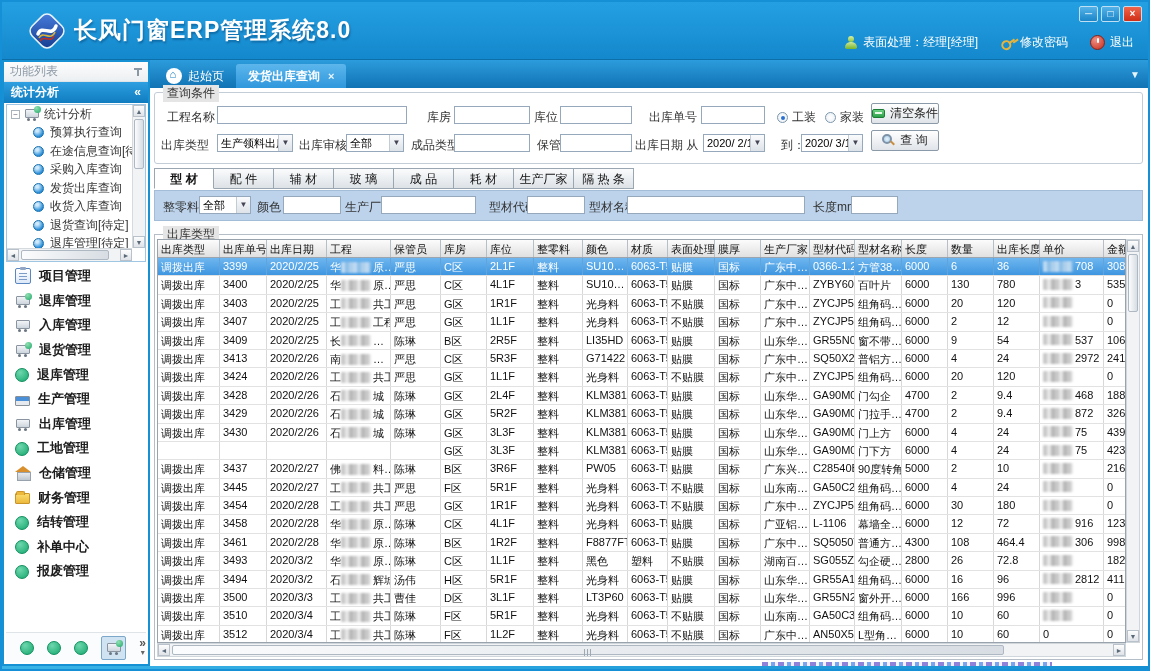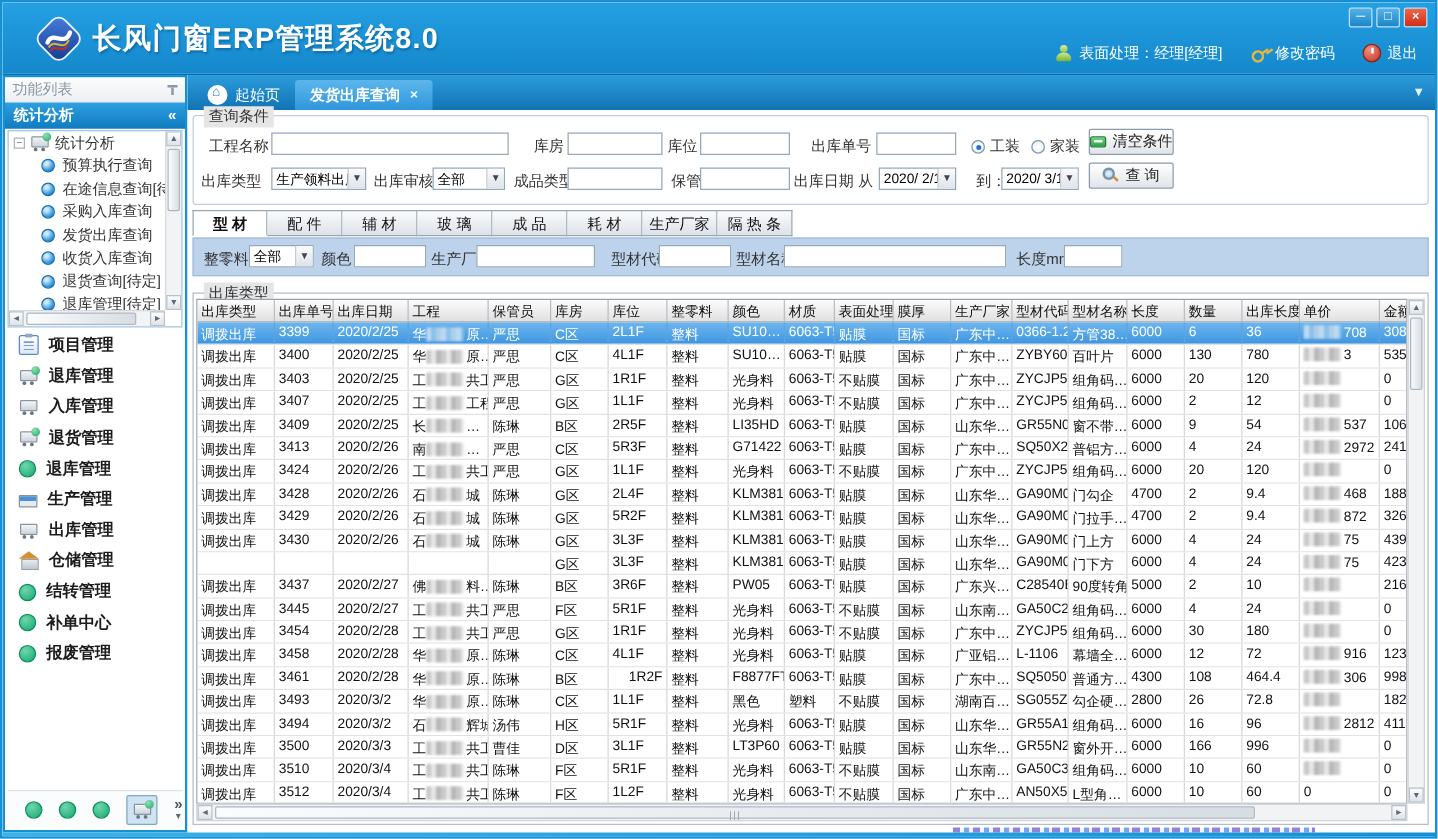--- a/index.html
+++ b/index.html
@@ -307,22 +307,30 @@
         </div>
         <div class="side-item">
           <div class="mi mi-calc"></div>
           <div>生产管理</div>
         </div>
         <div class="side-item">
           <div class="mi mi-cart-gray"></div>
           <div>出库管理</div>
         </div>
         <div class="side-item">
+          <div class="mi mi-dot"></div>
+          <div>工地管理</div>
+        </div>
+        <div class="side-item">
           <div class="mi mi-home2"></div>
           <div>仓储管理</div>
+        </div>
+        <div class="side-item">
+          <div class="mi mi-folder"></div>
+          <div>财务管理</div>
         </div>
         <div class="side-item">
           <div class="mi mi-dot"></div>
           <div>结转管理</div>
         </div>
         <div class="side-item">
           <div class="mi mi-dot"></div>
           <div>补单中心</div>
         </div>
         <div class="side-item">
@@ -794,21 +802,21 @@
               <div class="tc" style="width: 64px;"><div class="rd"></div>916</div>
               <div class="tc" style="width: 24px;">123</div>
             </div>
             <div class="trow">
               <div class="tc" style="width: 62px;">调拨出库</div>
               <div class="tc" style="width: 47px;">3461</div>
               <div class="tc" style="width: 60px;">2020/2/28</div>
               <div class="tc" style="width: 64px;">华<div class="rd"></div>原…</div>
               <div class="tc" style="width: 50px;">陈琳</div>
               <div class="tc" style="width: 46px;">B区</div>
-              <div class="tc" style="width: 47px; text-align: right;">1R2F</div>
+              <div class="tc" style="width: 47px;">1R2F</div>
               <div class="tc" style="width: 49px;">整料</div>
               <div class="tc" style="width: 45px;">F8877FT</div>
               <div class="tc" style="width: 40px;">6063-T5</div>
               <div class="tc" style="width: 47px;">贴膜</div>
               <div class="tc" style="width: 46px;">国标</div>
               <div class="tc" style="width: 49px;">广东中…</div>
               <div class="tc" style="width: 45px;">SQ5050T20</div>
               <div class="tc" style="width: 47px;">普通方…</div>
               <div class="tc" style="width: 46px;">4300</div>
               <div class="tc" style="width: 46px;">108</div>

